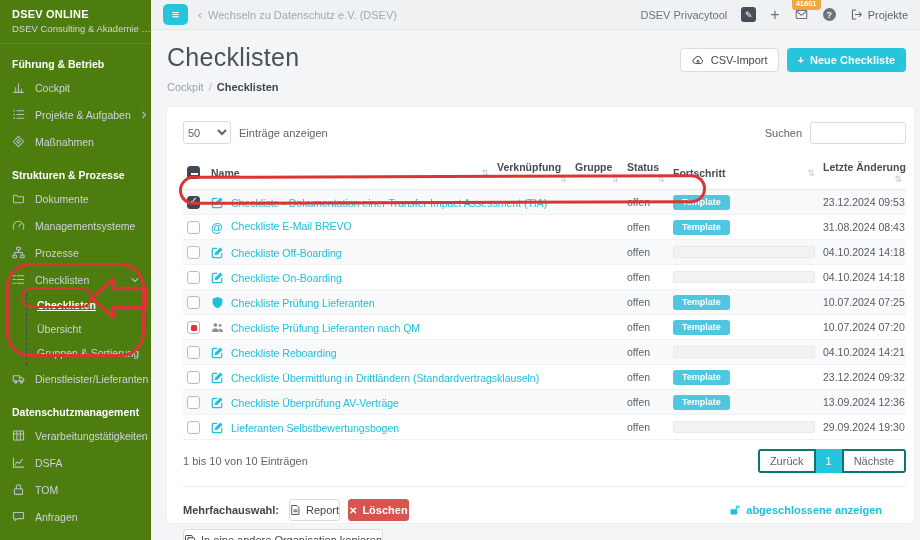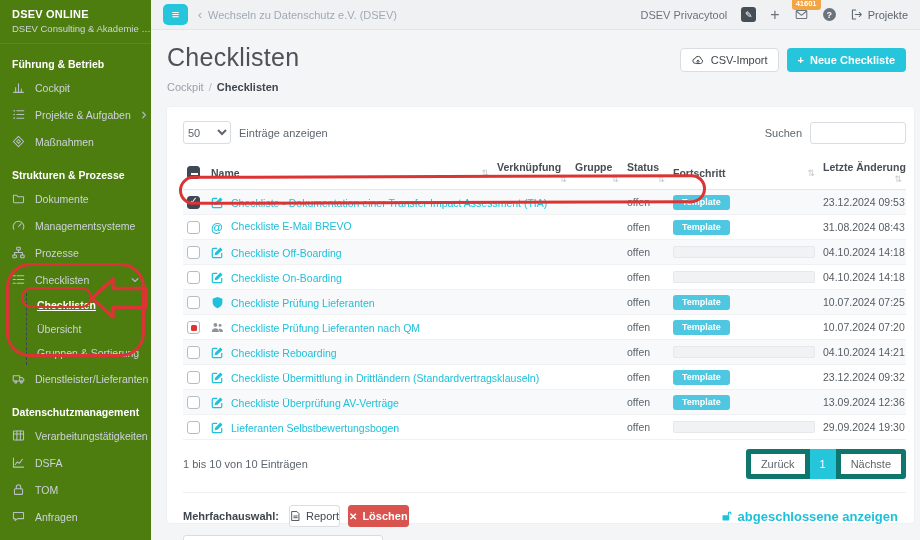--- a/index.html
+++ b/index.html
@@ -70,31 +70,31 @@
   .cb.checked,.cb.indet{background:#3f4854;border-color:#3f4854}
   .cb .tick{color:#fff;font-size:10px;position:absolute;left:1.5px;top:-1.5px}
   .cb .dash{position:absolute;left:2.5px;top:5.2px;width:7px;height:2px;background:#fff}
   .cb .flag{position:absolute;left:3px;top:3px;width:6px;height:6px;background:#e03434;border-radius:1.5px}
   .badge{background:#4fc7e0;color:#fff;font-size:9px;font-weight:700;padding:3px 9px;border-radius:3px;display:inline-block;line-height:1}
   .bar{display:block;width:142px;height:12px;background:#f1f2f4;border:1px solid #e6e8eb;border-radius:2px}
   .col-date{color:#555b61}
 
   .tfoot-row{display:flex;align-items:center;margin-top:9px;font-size:11px;color:#5d656f}
   .pagination{margin-left:auto;display:flex}
-  .page-btn{border:5px solid #0f766e;background:#fff;color:#5d656f;font-size:11px;padding:4px 10px;cursor:pointer;font-family:inherit}
+  .page-btn{border:2px solid #0f766e;background:#fff;color:#5d656f;font-size:11px;padding:4px 10px;cursor:pointer;font-family:inherit}
   .page-btn.prev{border-radius:3px 0 0 3px}
   .page-btn.next{border-radius:0 3px 3px 0}
   .page-num{background:#25c5dc;border:1px solid #25c5dc;color:#fff;padding:4px 9px;font-size:11px;cursor:pointer;font-family:inherit}
 
   .actions{margin-top:13px;padding-top:12px;border-top:1px solid #eceef0;display:flex;align-items:center;gap:8px;font-size:11px}
   .actions-label{font-weight:700;color:#3f464d;margin-right:2px}
   .btn-sm{display:inline-flex;align-items:flex-end;gap:5px;border:1px solid #d9dde1;background:#fff;color:#3f464d;font-size:11px;padding:4px 0;border-radius:3px;cursor:pointer;font-family:inherit}
   .btn-danger{background:#d9534f;border-color:#d9534f;color:#fff;font-weight:700}
   .x-ic{font-size:10px;font-weight:700}
-  .show-completed{margin-left:auto;margin-right:8px;color:#1fc0da;display:inline-flex;gap:5px;align-items:center;font-size:13px;cursor:pointer;font-weight:700}
+  .show-completed{margin-left:auto;margin-right:24px;color:#1fc0da;display:inline-flex;gap:5px;align-items:center;font-size:11px;cursor:pointer;font-weight:700}
   .actions2{margin-top:8px;border-top:none;padding-top:0}
 
   
   .ann{position:absolute;border:3px solid #db3434;pointer-events:none;z-index:40;background:transparent}
   #ann-oval{left:179px;top:175px;width:527px;height:29px;border-radius:15px;transform:rotate(-.2deg)}
   #ann-rect{left:6px;top:263px;width:139px;height:94px;border-radius:24px}
   #ann-inner{left:21px;top:287px;width:71px;height:21px;border-radius:11px;border-width:2.5px}
   #ann-arrow{position:absolute;left:89px;top:273px;z-index:41;pointer-events:none}
 </style>
 </head>

